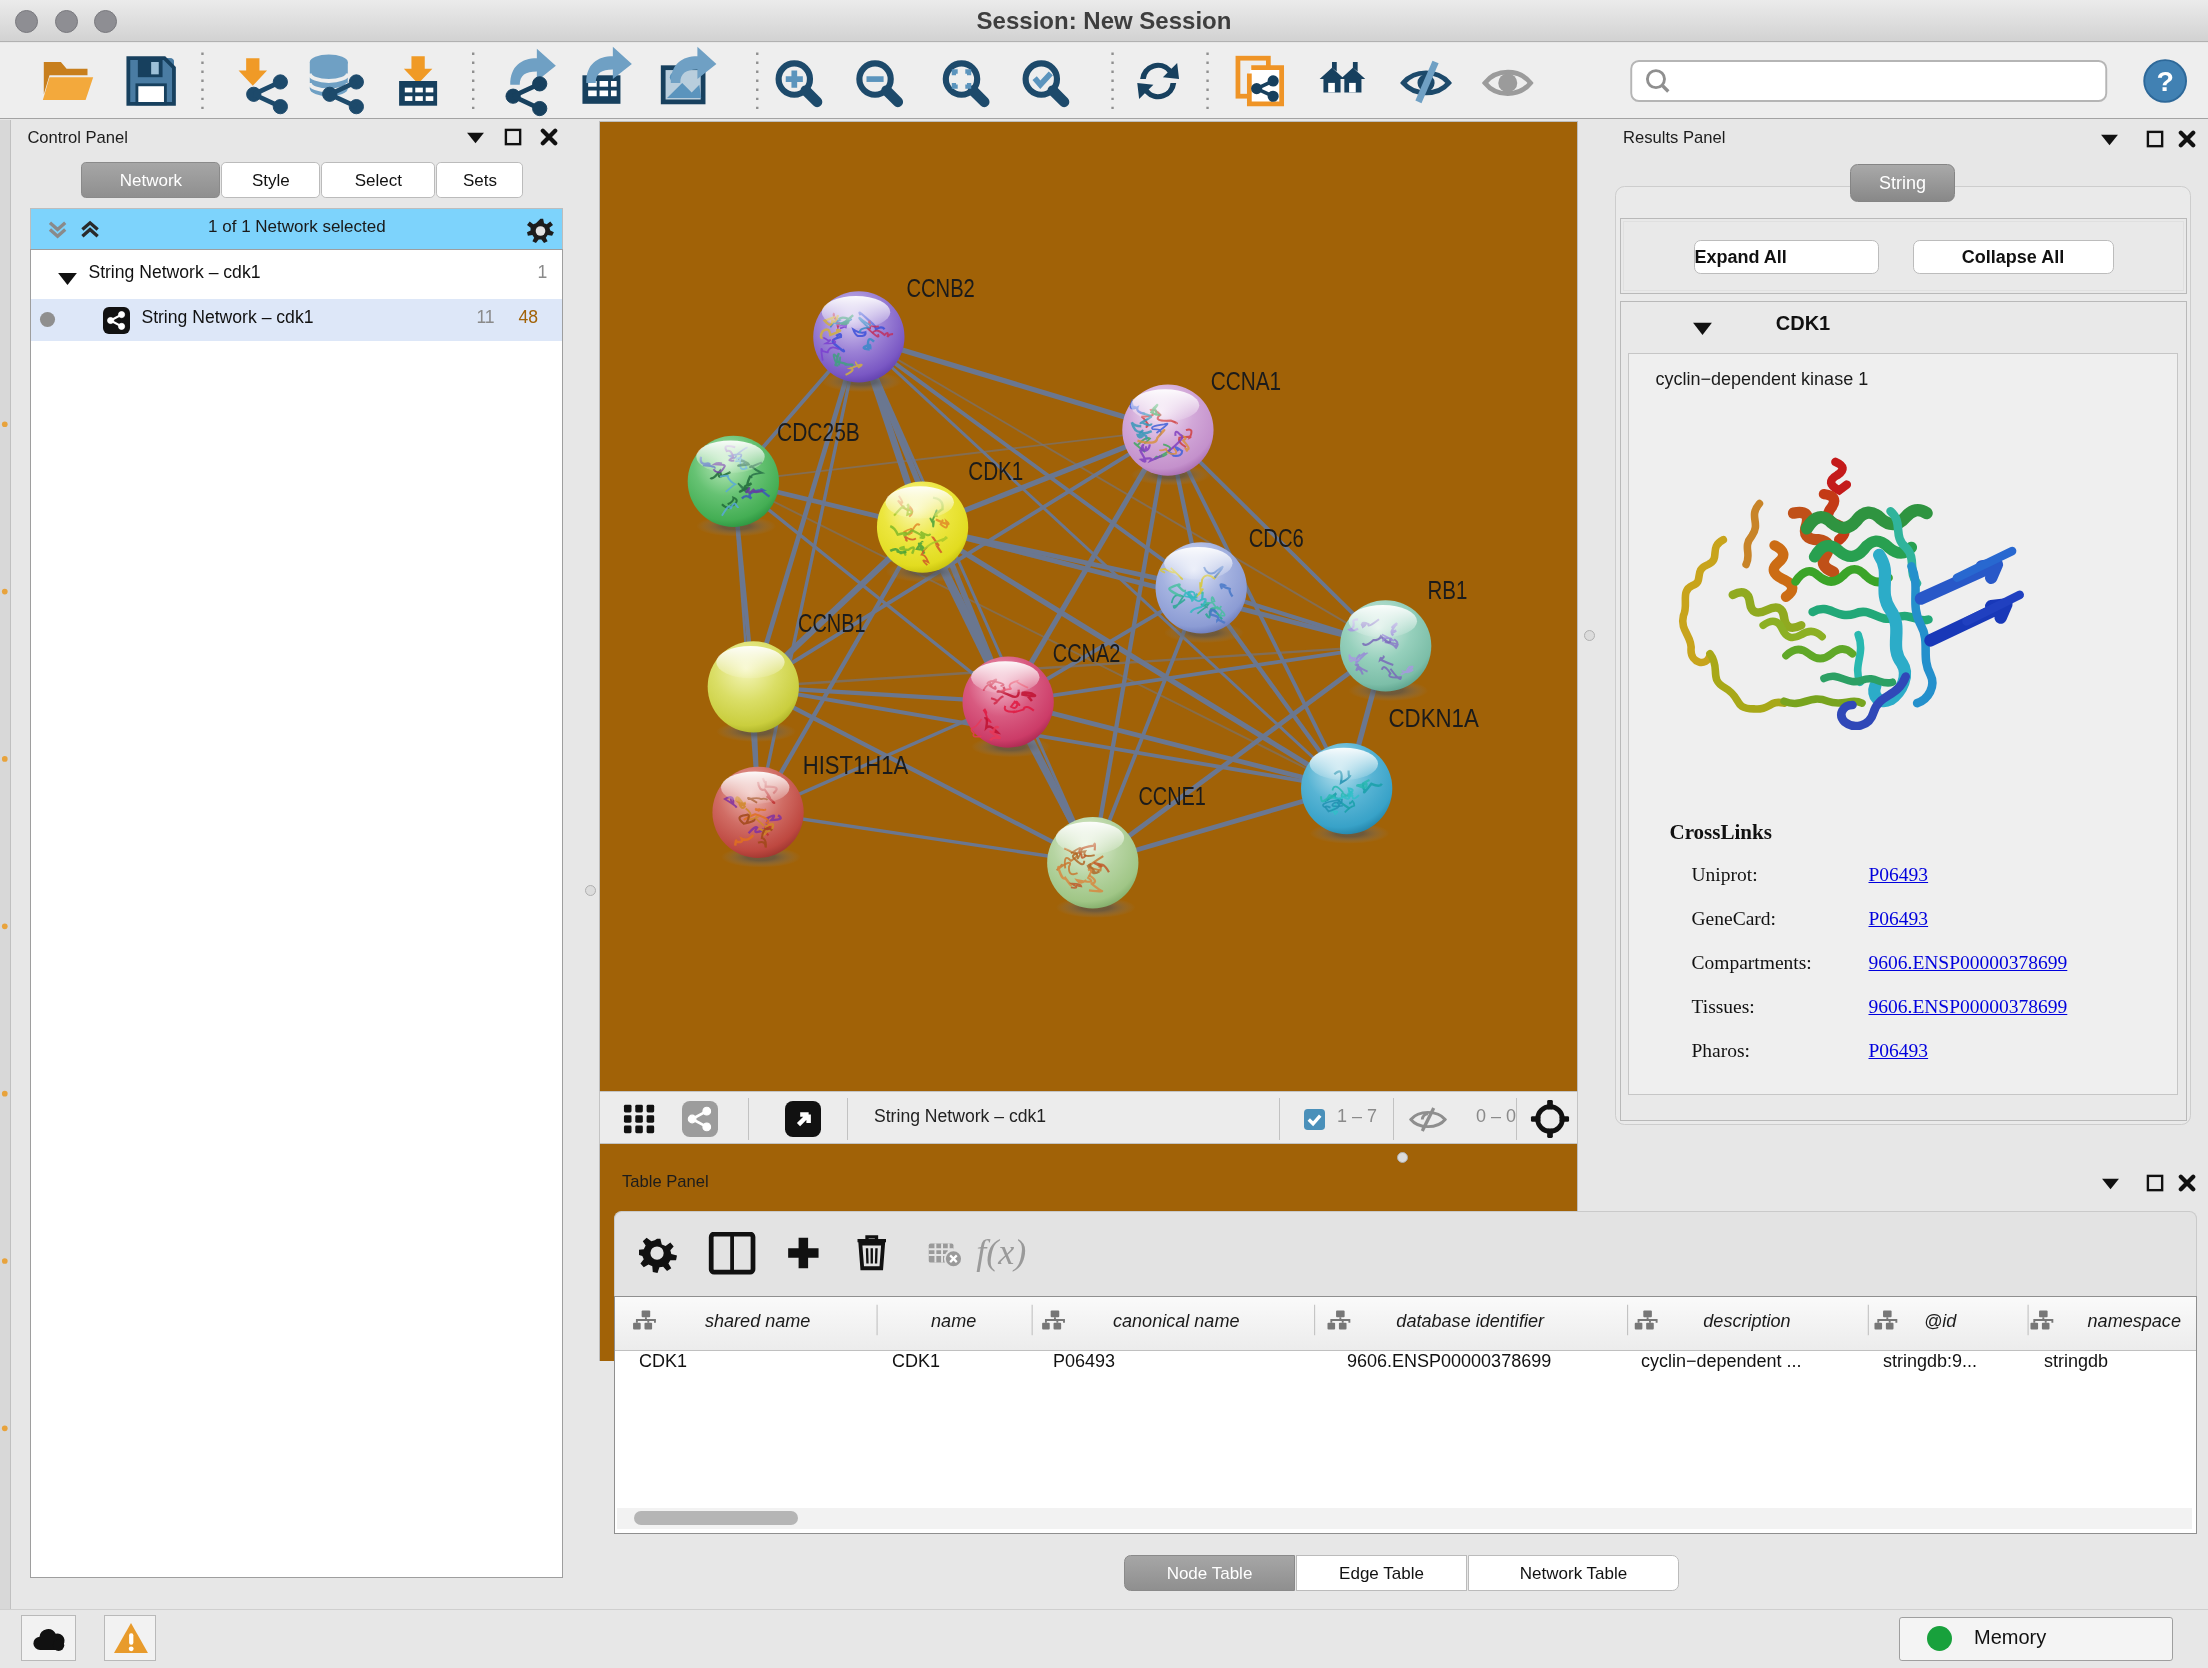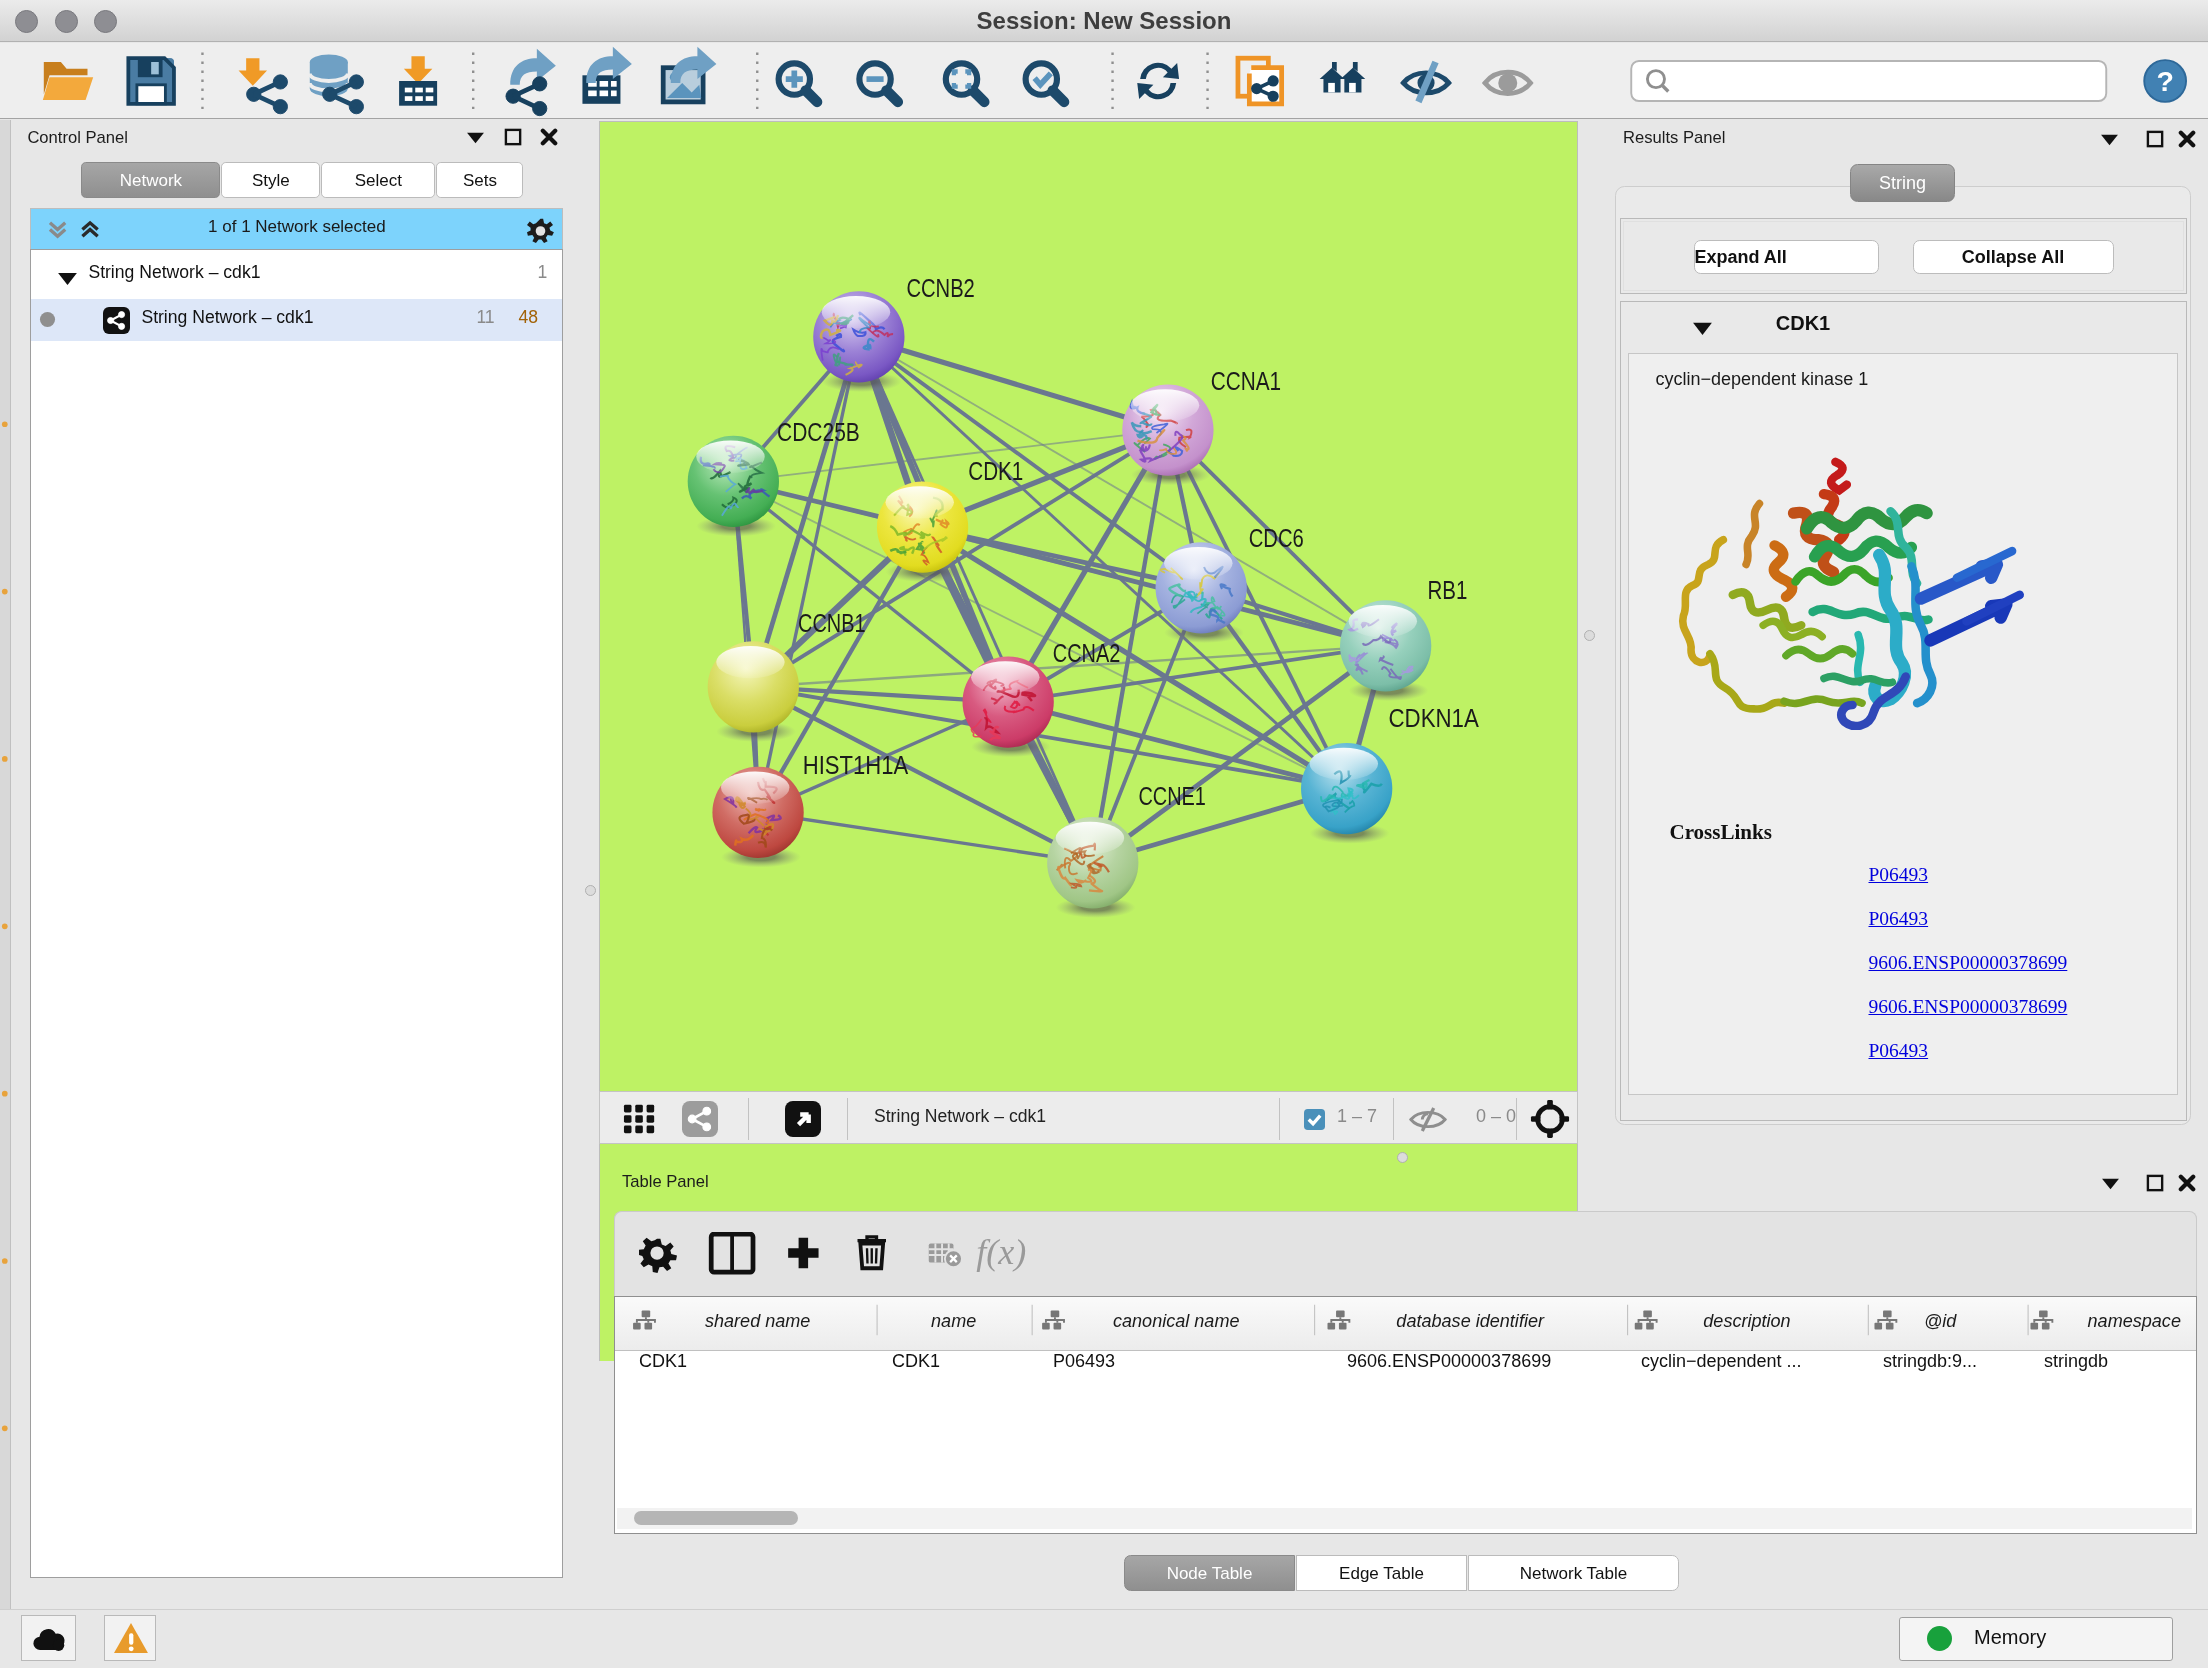--- a/index.html
+++ b/index.html
@@ -25,21 +25,21 @@
   font-size:17px; background:#fff; border:1px solid #bbb; color:#111;
   border-radius:4.8px; }
 .tabsel { background:linear-gradient(#a6a6a6,#8f8f8f); color:#fff; border-color:#8a8a8a; }
 
 #netbar { position:absolute; left:19px; top:88px; width:533px; height:42px;
   background:#7dd3fc; border:1px solid #bdbdbd; border-bottom:0; }
 #netlist { position:absolute; left:19px; top:129px; width:533px; height:1329px;
   background:#fff; border:1px solid #9e9e9e; }
 
 #canvas { position:absolute; left:599px; top:121px; width:979px; height:1240px;
-  background:#bef264; border:1px solid #bdbdbd; border-bottom:0; }
+  background:#a16207; border:1px solid #bdbdbd; border-bottom:0; }
 #canvasbar { position:absolute; left:599px; top:1091px; width:979px; height:53px;
   background:#ececec; border:1px solid #c4c4c4; }
 
 #rpanel { position:absolute; left:1590px; top:121px; width:618px; height:1025px; }
 
 #tpanel { position:absolute; left:582px; top:1158px; width:1626px; height:452px; }
 
 #statusbar { position:absolute; left:0; top:1609px; width:2208px; height:59px;
   background:#e7e7e7; border-top:1px solid #cfcfcf; }
 .g { color:#8a8a8a; }
@@ -743,20 +743,23 @@
         <path d="M300 130 L358 102" stroke="#2868d0" stroke-width="9"></path>
         <path d="M310 176 L366 148" stroke="#2040c0" stroke-width="9"></path>
         <path d="M246 234 C238 256 218 252 212 272 C208 286 192 290 182 282 C174 274 180 264 190 264" stroke="#3048b8" stroke-width="9"></path>
         <path d="M196 190 C204 210 190 222 198 240" stroke="#28b8b0" stroke-width="8"></path>
         <path d="M96 180 q14 -10 20 4 q6 14 20 6 q12 -8 22 2" stroke="#8cb024" stroke-width="8"></path>
         <path d="M120 212 q12 -12 24 -2 q12 10 24 0 q12 -10 22 0" stroke="#60a828" stroke-width="8"></path>
         <path d="M160 236 C176 228 184 244 200 238 C214 232 220 244 232 240" stroke="#2ca064" stroke-width="8"></path>
       </g>
     </svg>
     <div class="abs" style="left:49px;top:518px;font-family:'Liberation Serif',serif;font-size:21px;font-weight:bold;color:#111;">CrossLinks</div>
+    <div class="abs" style="left:71px;top:551px;font-family:'Liberation Serif',serif;font-size:19.5px;color:#111;line-height:44px;">
+      Uniprot:<br>GeneCard:<br>Compartments:<br>Tissues:<br>Pharos:
+    </div>
     <div class="abs" style="left:248px;top:551px;font-family:'Liberation Serif',serif;font-size:19.5px;color:#0000dd;line-height:44px;text-decoration:underline;">
       P06493<br>P06493<br>9606.ENSP00000378699<br>9606.ENSP00000378699<br>P06493
     </div>
   </div>
 </div>
 <div id="tpanel">
   <div class="ptitle" style="position:absolute;left:40px;top:14.3px;">Table Panel</div>
   <svg class="abs" style="left:1519px;top:18px;" width="19" height="15" viewBox="0 0 20 16">
       <path d="M1 3 L19 3 L10 14 Z" fill="#111"></path>
     </svg>

